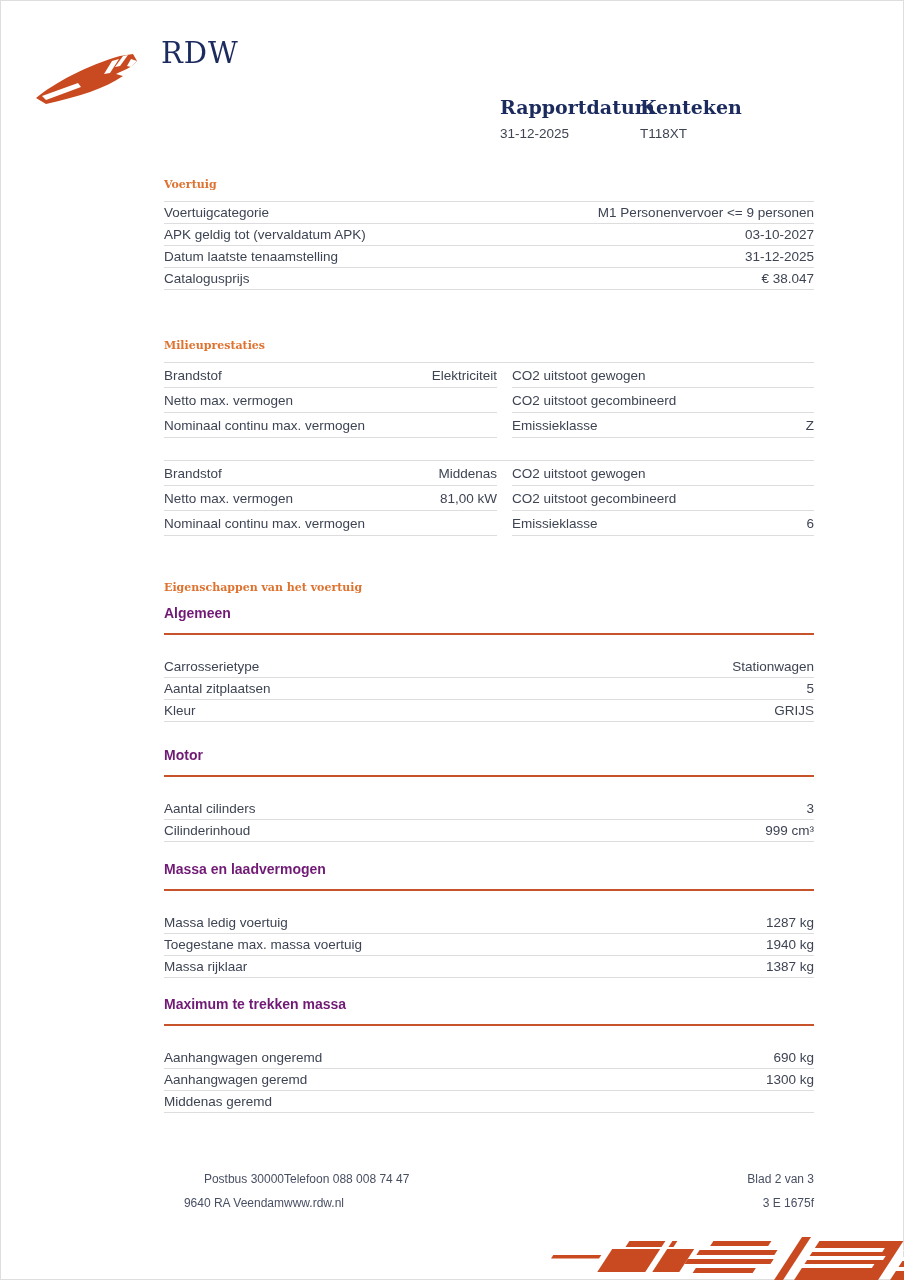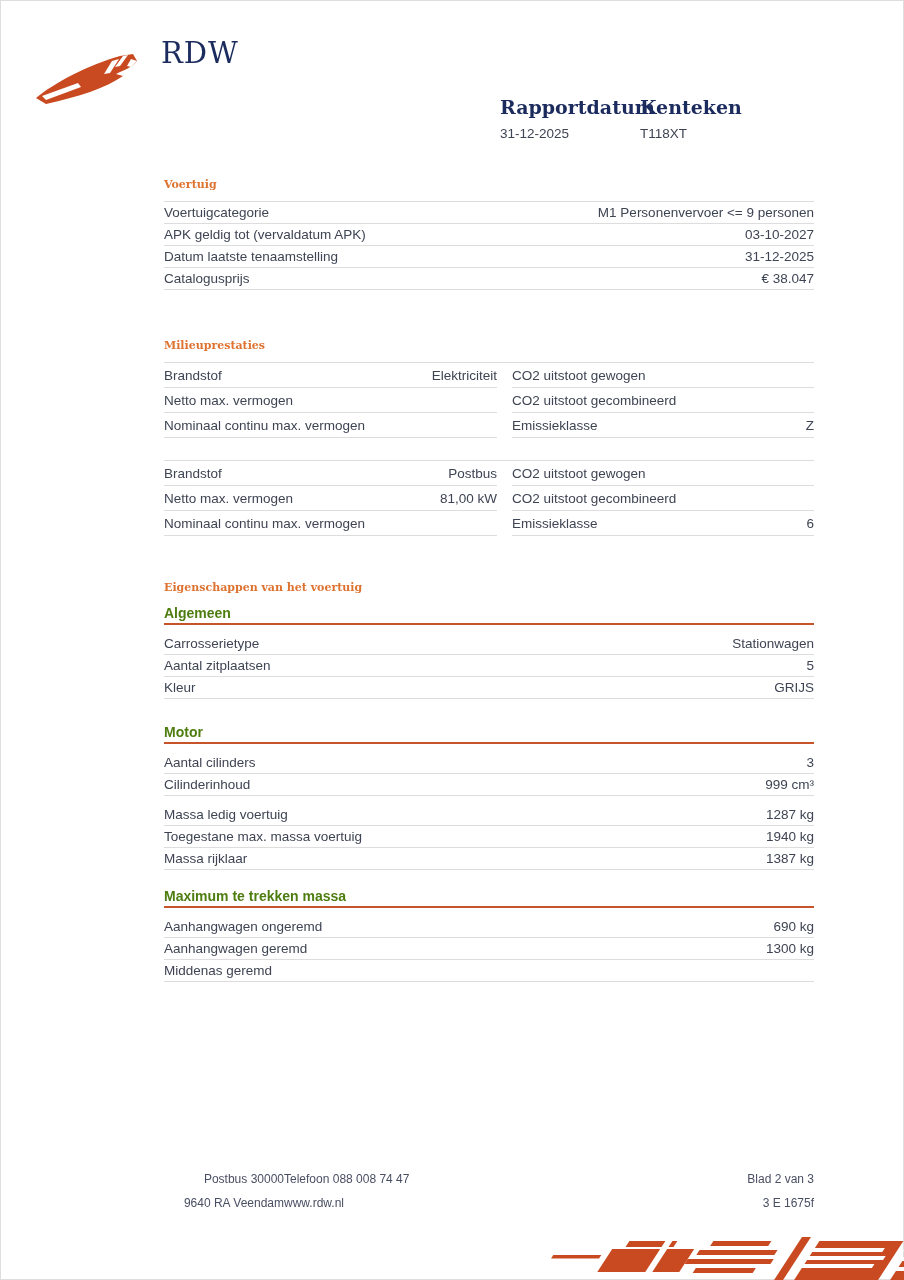--- a/index.html
+++ b/index.html
@@ -48,27 +48,27 @@
   .m-row{display:flex;}
   .m-half{
     display:flex;justify-content:space-between;align-items:center;
     height:24px;border-bottom:1px solid #dddddd;font-size:13.5px;
   }
   .m-left{width:333px;}
   .m-gapcol{width:15px;}
   .m-right{width:302px;}
   
   .subsec-title{
-    font-size:14px;font-weight:bold;color:#4d7c0f;line-height:18px;
-    margin-top:3px;padding-bottom:1px;border-bottom:2px solid #c7532a;
+    font-size:14px;font-weight:bold;color:#701a75;line-height:18px;
+    margin-top:3px;padding-bottom:11px;border-bottom:2px solid #c7532a;
   }
   .subsec-title.mt-a{margin-top:24px;}
   .subsec-title.mt-b{margin-top:18px;}
   .subsec-title.mt-c{margin-top:17px;}
-  .props{padding-top:8px;}
+  .props{padding-top:21px;}
   
   .footer{position:absolute;left:164px;top:1167px;width:650px;font-size:12px;color:#494f63;}
   .foot-line{display:flex;height:24px;align-items:center;}
   .foot-c1{width:120px;text-align:right;}
   .foot-c2{flex:1;}
   .foot-c3{text-align:right;white-space:nowrap;}
   
   .bottom-art{position:absolute;left:514px;top:1237px;width:390px;height:43px;}
 </style>
 </head>
@@ -153,21 +153,21 @@
           <span class="lbl">Emissieklasse</span>
           <span class="val">Z</span>
         </div>
       </div>
     </div>
 
     <div class="m-table second">
       <div class="m-row">
         <div class="m-half m-left">
           <span class="lbl">Brandstof</span>
-          <span class="val">Postbus</span>
+          <span class="val">Middenas</span>
         </div>
         <div class="m-gapcol"></div>
         <div class="m-half m-right">
           <span class="lbl">CO2 uitstoot gewogen</span>
           <span class="val"></span>
         </div>
       </div>
       <div class="m-row">
         <div class="m-half m-left">
           <span class="lbl">Netto max. vermogen</span>
@@ -215,20 +215,21 @@
       <div class="kv-row">
         <span class="lbl">Aantal cilinders</span>
         <span class="val">3</span>
       </div>
       <div class="kv-row">
         <span class="lbl">Cilinderinhoud</span>
         <span class="val">999 cm³</span>
       </div>
     </div>
 
+    <div class="subsec-title mt-b">Massa en laadvermogen</div>
     <div class="props">
       <div class="kv-row">
         <span class="lbl">Massa ledig voertuig</span>
         <span class="val">1287 kg</span>
       </div>
       <div class="kv-row">
         <span class="lbl">Toegestane max. massa voertuig</span>
         <span class="val">1940 kg</span>
       </div>
       <div class="kv-row">

